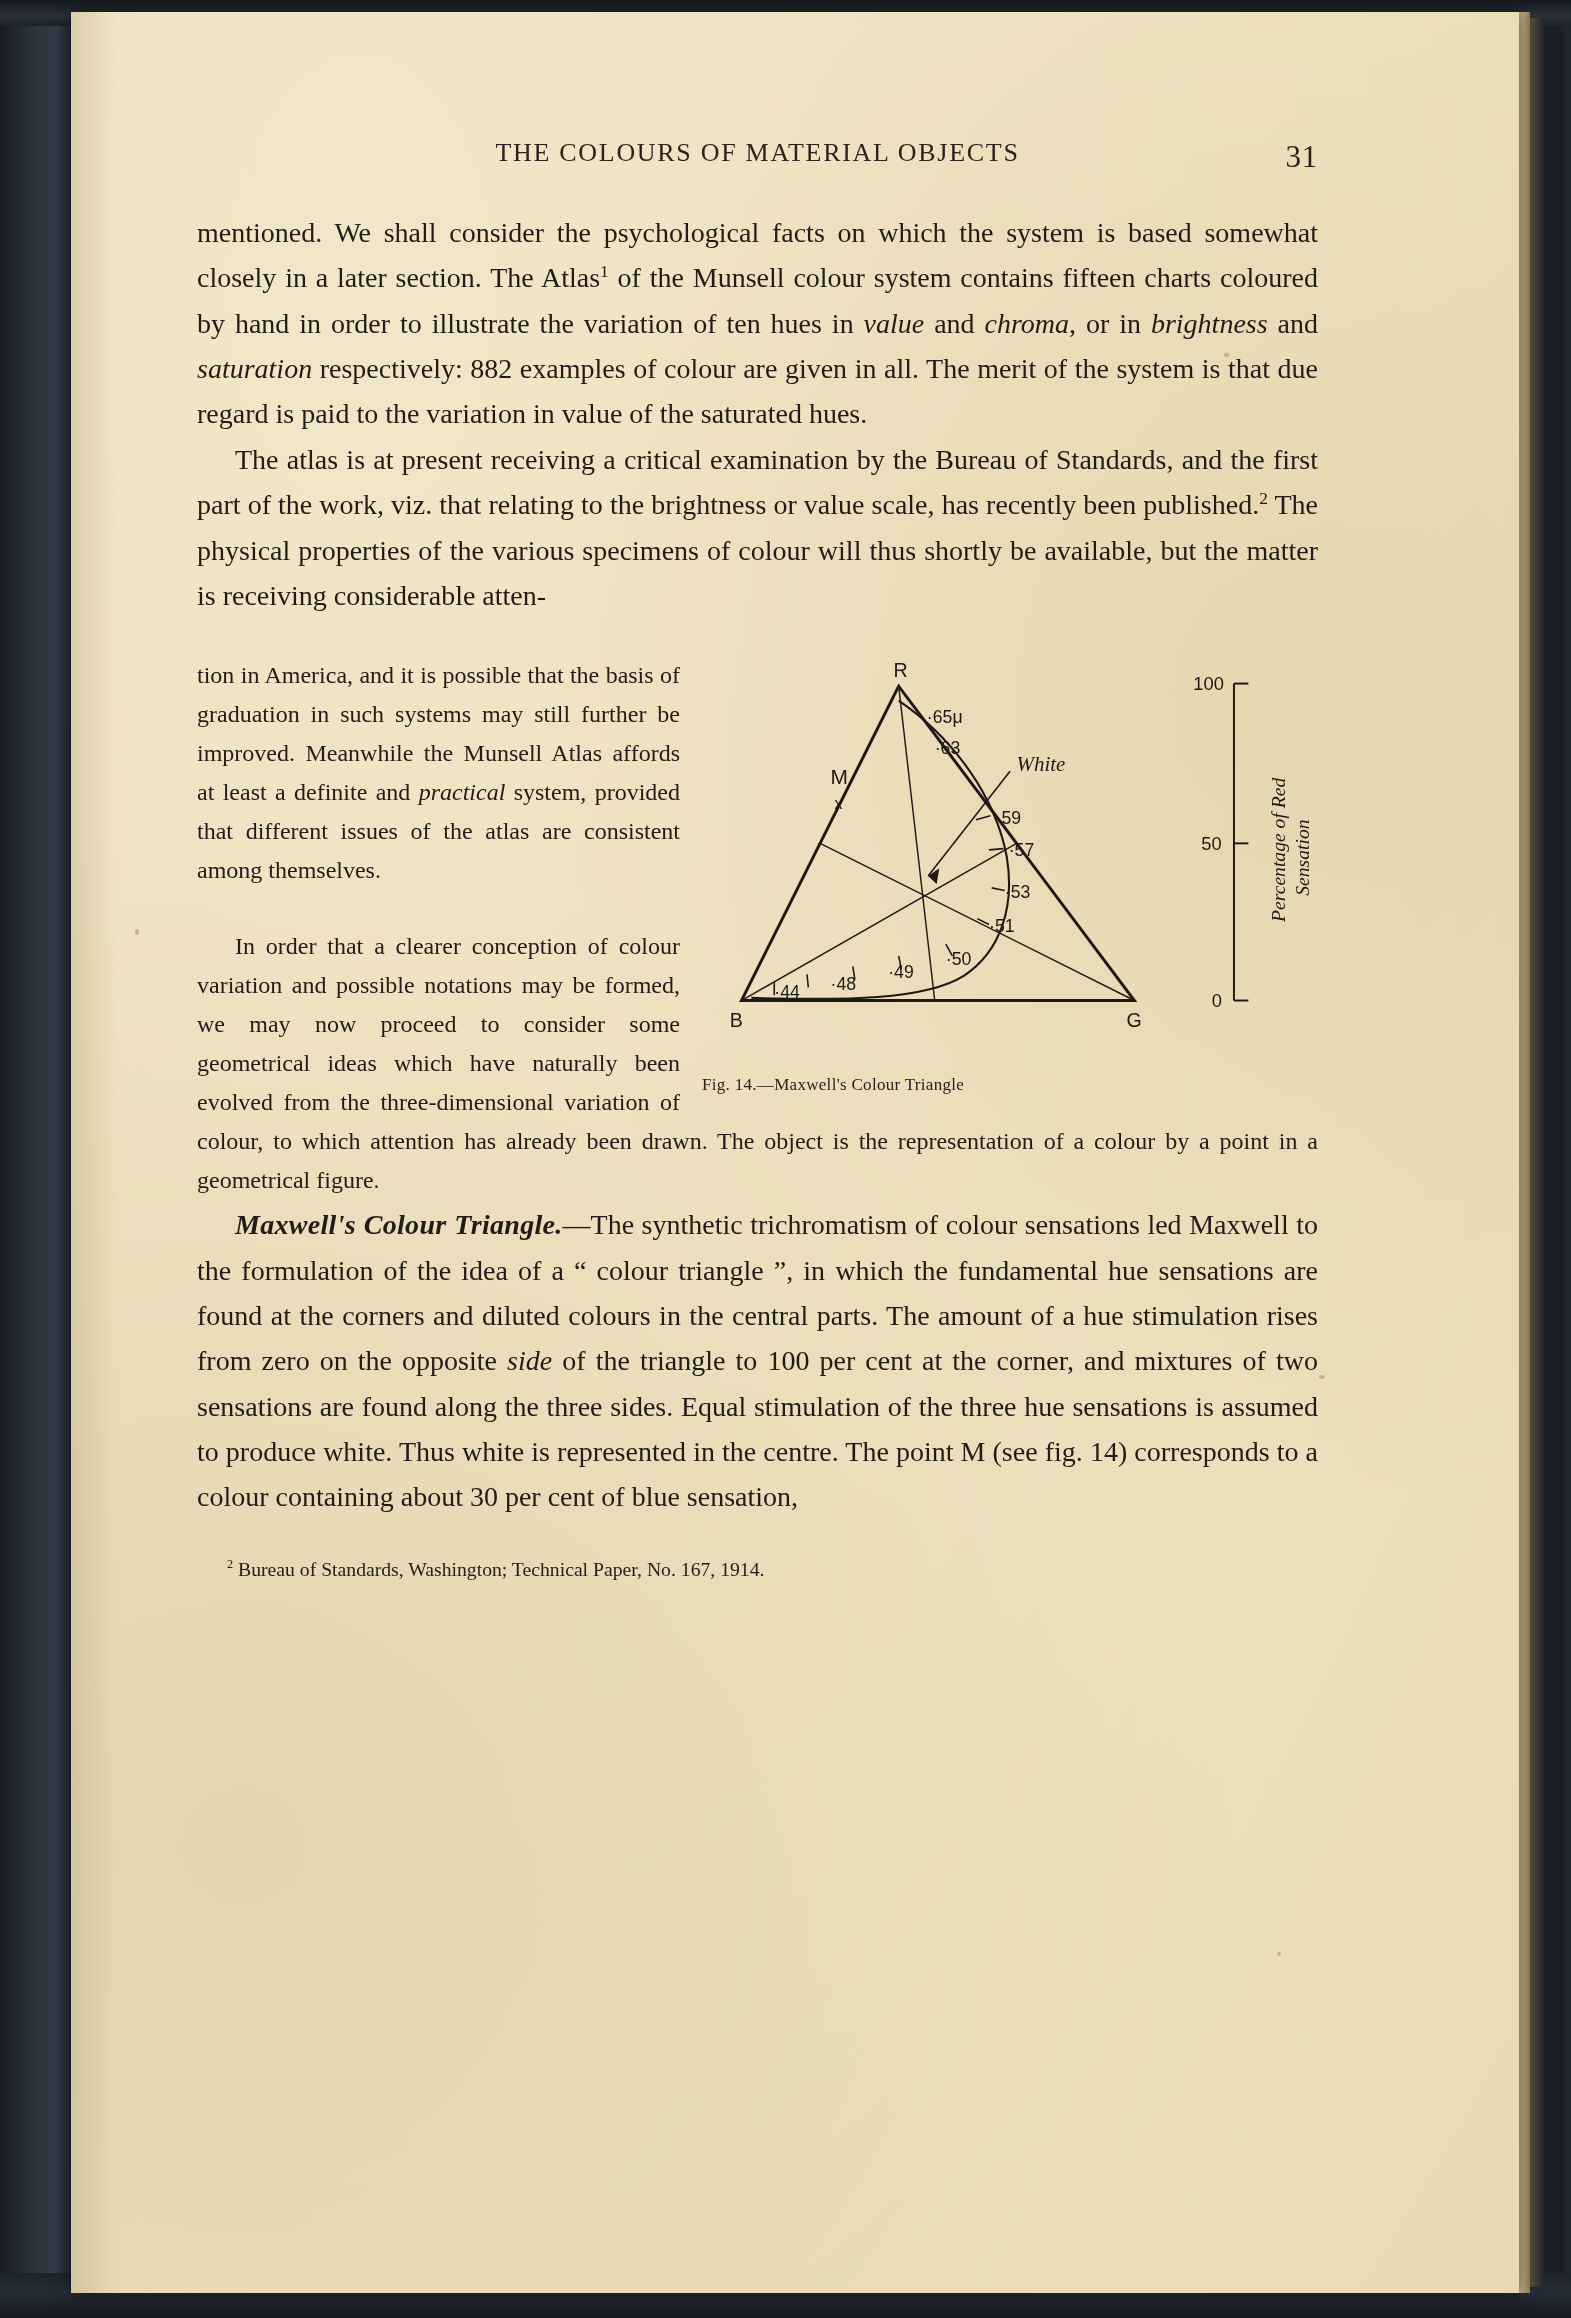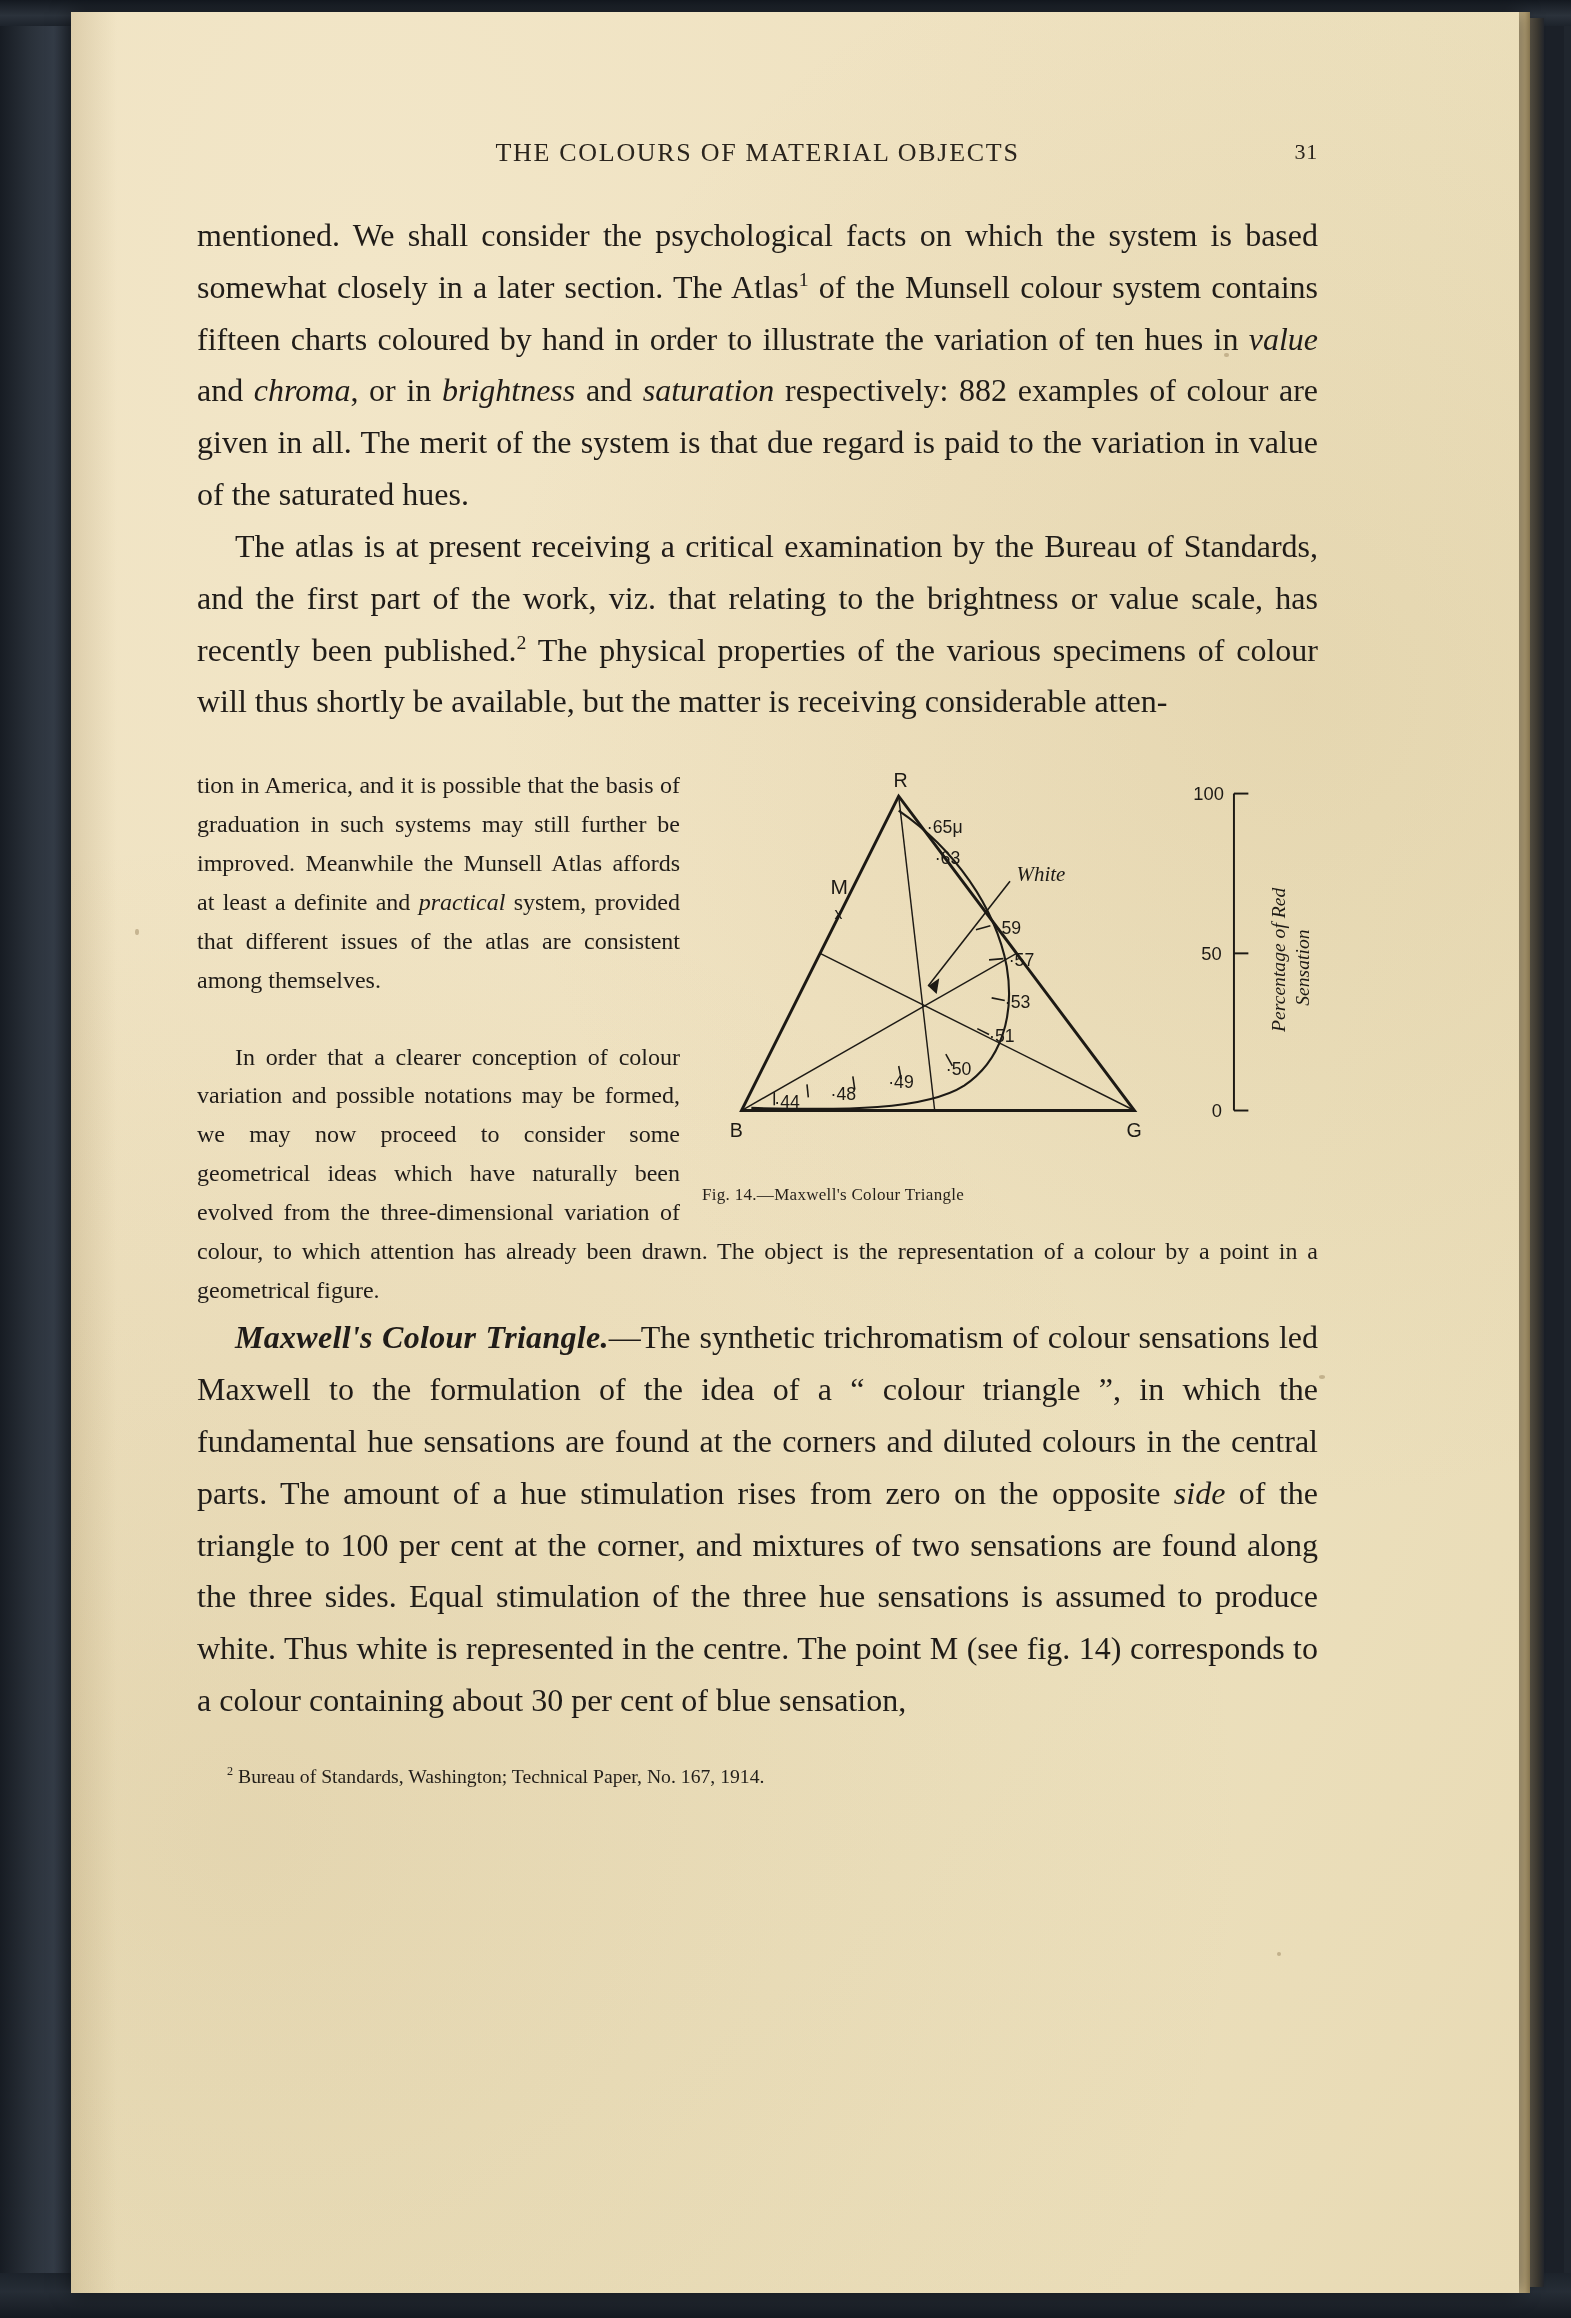--- a/index.html
+++ b/index.html
@@ -92,27 +92,27 @@
   .header-title {
     font-size: 26px;
     letter-spacing: 1.7px;
     color: #2a241d;
     font-family: "Liberation Serif", serif;
   }
   .page-number {
     position: absolute;
     right: 0;
     top: 1.3px;
-    font-size: 22px;
+    font-size: 31px;
     letter-spacing: 0.7px;
     color: #2a241d;
   }
 
   p.body {
-    font-size: 32px;
+    font-size: 28px;
     line-height: 1.62;
     text-align: justify;
     margin: 0 0 0 0;
     color: #201c18;
     text-indent: 0;
     -webkit-font-smoothing: antialiased;
   }
   p.indent { text-indent: 38px; }
   p.body i, span.ital { font-style: italic; }
 

